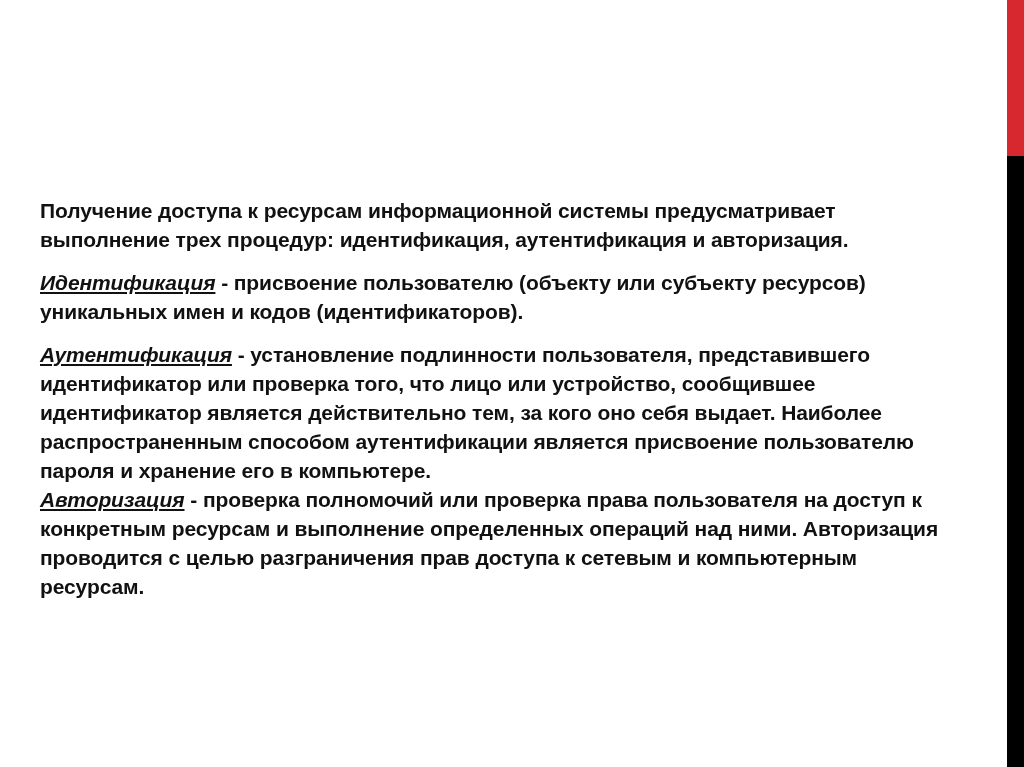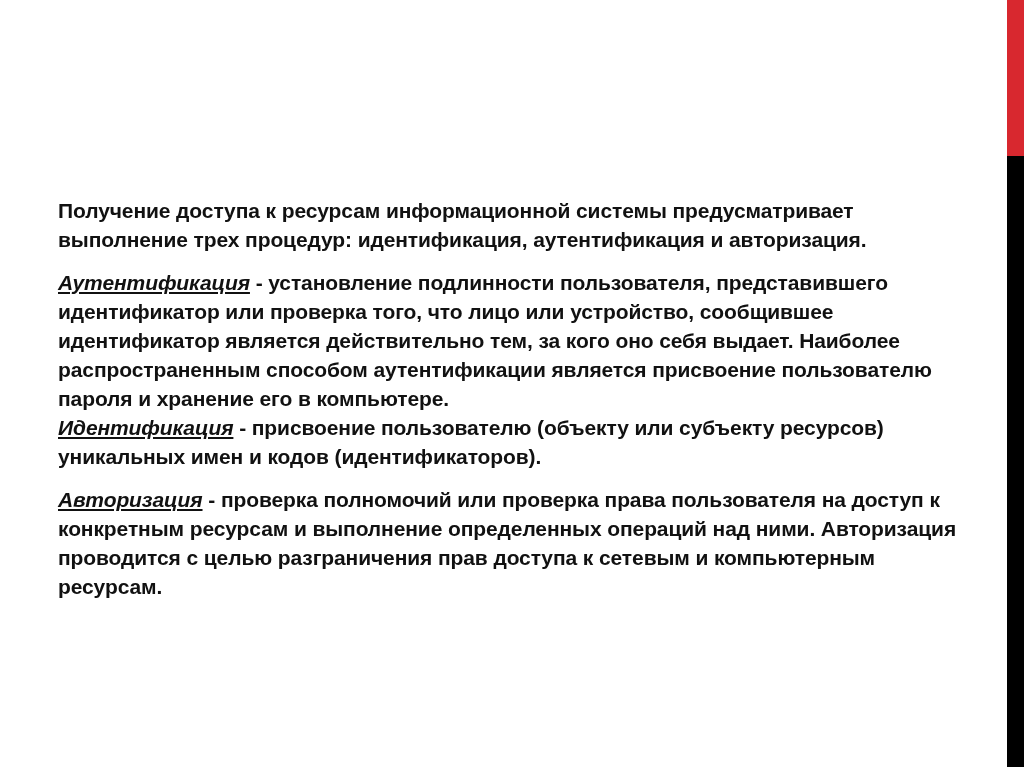--- a/index.html
+++ b/index.html
@@ -54,21 +54,21 @@
     letter-spacing: -0.2px;
     text-transform: uppercase;
     transform: scaleX(0.93);
     transform-origin: left top;
     white-space: pre-line;
   }
 
   
   .body-block {
     position: absolute;
-    left: 58px;
+    left: 40px;
     top: 196px;
     width: 910px;
   }
   .para {
     margin: 0 0 14px 0;
     color: #111111;
     font-family: "Liberation Sans", "DejaVu Sans", sans-serif;
     font-weight: 700;
     font-size: 21px;
     line-height: 29px;
@@ -92,26 +92,26 @@
   <div class="edge-bar edge-bar-red"></div>
   <div class="edge-bar edge-bar-black"></div>
 
 
   <div class="body-block">
 
     <p class="para">
       <span>Получение доступа к ресурсам информационной системы предусматривает выполнение трех процедур: идентификация, аутентификация и авторизация.</span>
     </p>
 
+    <p class="para">
+      <span class="term">Идентификация</span><span> - присвоение пользователю (объекту или субъекту ресурсов) уникальных имен и кодов (идентификаторов).</span>
+    </p>
+
     <p class="para tight">
       <span class="term">Аутентификация</span><span> - установление подлинности пользователя, представившего идентификатор или проверка того, что лицо или устройство, сообщившее идентификатор является действительно тем, за кого оно себя выдает. Наиболее распространенным способом аутентификации является присвоение пользователю пароля и хранение его в компьютере.</span>
-    </p>
-
-    <p class="para">
-      <span class="term">Идентификация</span><span> - присвоение пользователю (объекту или субъекту ресурсов) уникальных имен и кодов (идентификаторов).</span>
     </p>
 
     <p class="para tight">
       <span class="term">Авторизация</span><span> - проверка полномочий или проверка права пользователя на доступ к конкретным ресурсам и выполнение определенных операций над ними. Авторизация проводится с целью разграничения прав доступа к сетевым и компьютерным ресурсам.</span>
     </p>
 
   </div>
 
 </div>
 

